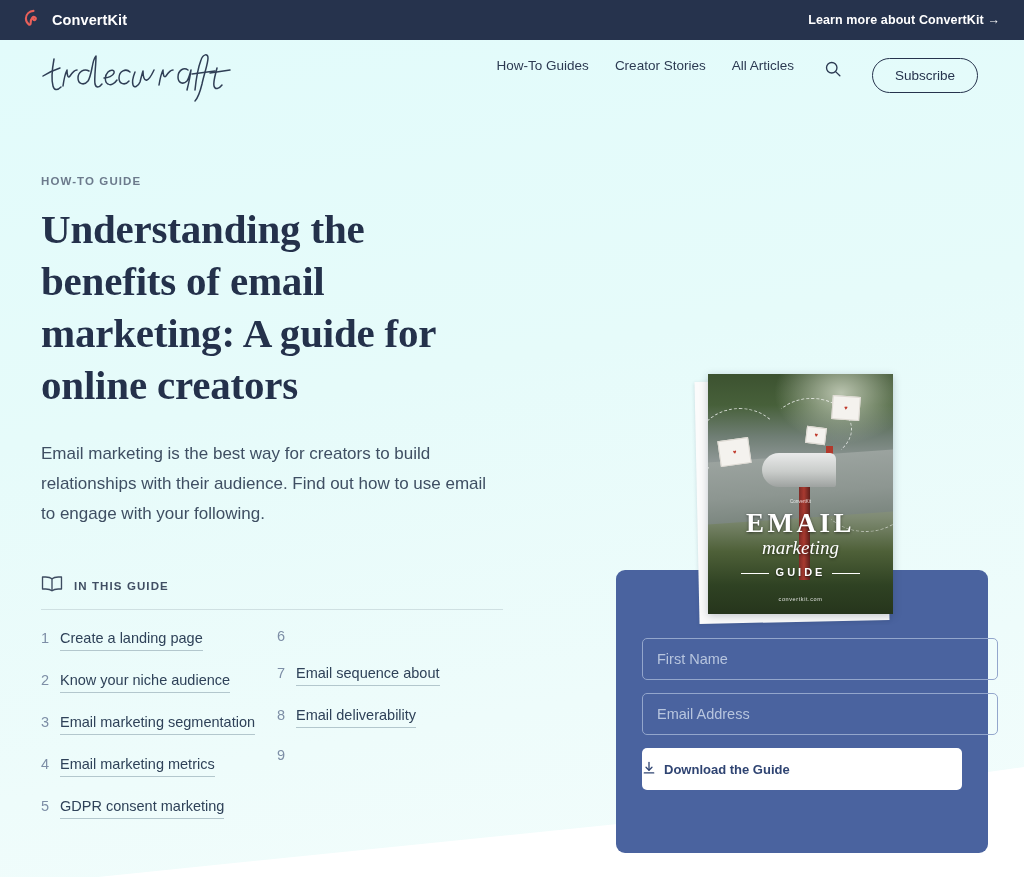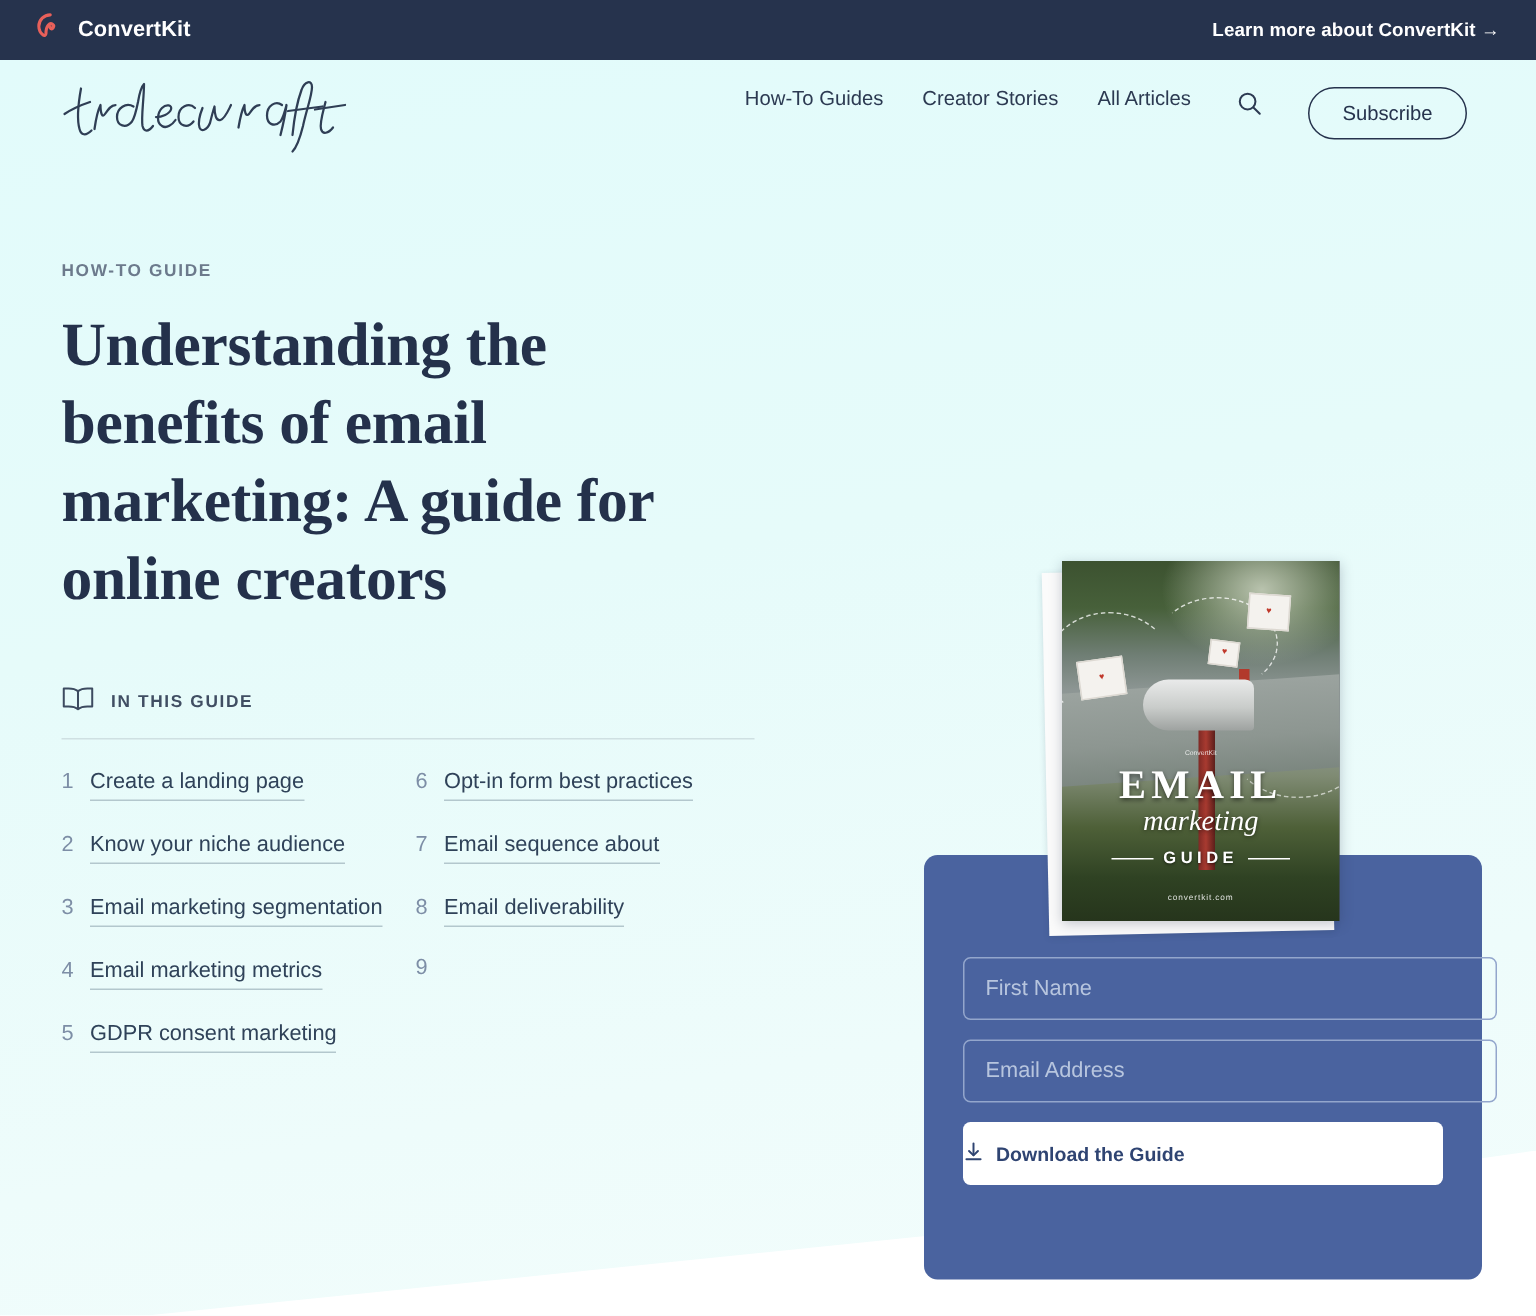--- a/index.html
+++ b/index.html
@@ -429,20 +429,21 @@
     </span>
     <button class="subscribe-btn">Subscribe</button>
   </div>
 </div>
 
 <div class="content">
 
   <div class="left-col">
     <div class="eyebrow">HOW-TO GUIDE</div>
     <h1 class="headline">Understanding the benefits of email marketing: A guide for online creators</h1>
+    <p class="subhead">Email marketing is the best way for creators to build relationships with their audience. Find out how to use email to engage with your following.</p>
 
     <div class="guide-block">
       <div class="guide-head">
         <span>
           <svg width="22" height="17" viewBox="0 0 24 19" aria-hidden="true">
             <path d="M12 4.2C10.2 2.7 7.6 2.2 5 2.2H1.4v13.4H5c2.6 0 5.2.5 7 2 1.8-1.5 4.4-2 7-2h3.6V2.2H19c-2.6 0-5.2.5-7 2z" fill="none" stroke="#3d4b60" stroke-width="1.5" stroke-linejoin="round"></path>
             <line x1="12" y1="4.2" x2="12" y2="17.6" stroke="#3d4b60" stroke-width="1.5"></line>
           </svg>
         </span>
         <span class="guide-head-label">IN THIS GUIDE</span>
@@ -470,21 +471,20 @@
           </div>
           <div class="guide-item">
             <span class="guide-num">5</span>
             <a class="guide-link">GDPR consent marketing</a>
           </div>
         </div>
 
         <div class="guide-col col2">
           <div class="guide-item">
             <span class="guide-num">6</span>
-            <a class="guide-link">Opt-in form best practices</a>
           </div>
           <div class="guide-item">
             <span class="guide-num">7</span>
             <a class="guide-link">Email sequence about</a>
           </div>
           <div class="guide-item">
             <span class="guide-num">8</span>
             <a class="guide-link">Email deliverability</a>
           </div>
           <div class="guide-item">

